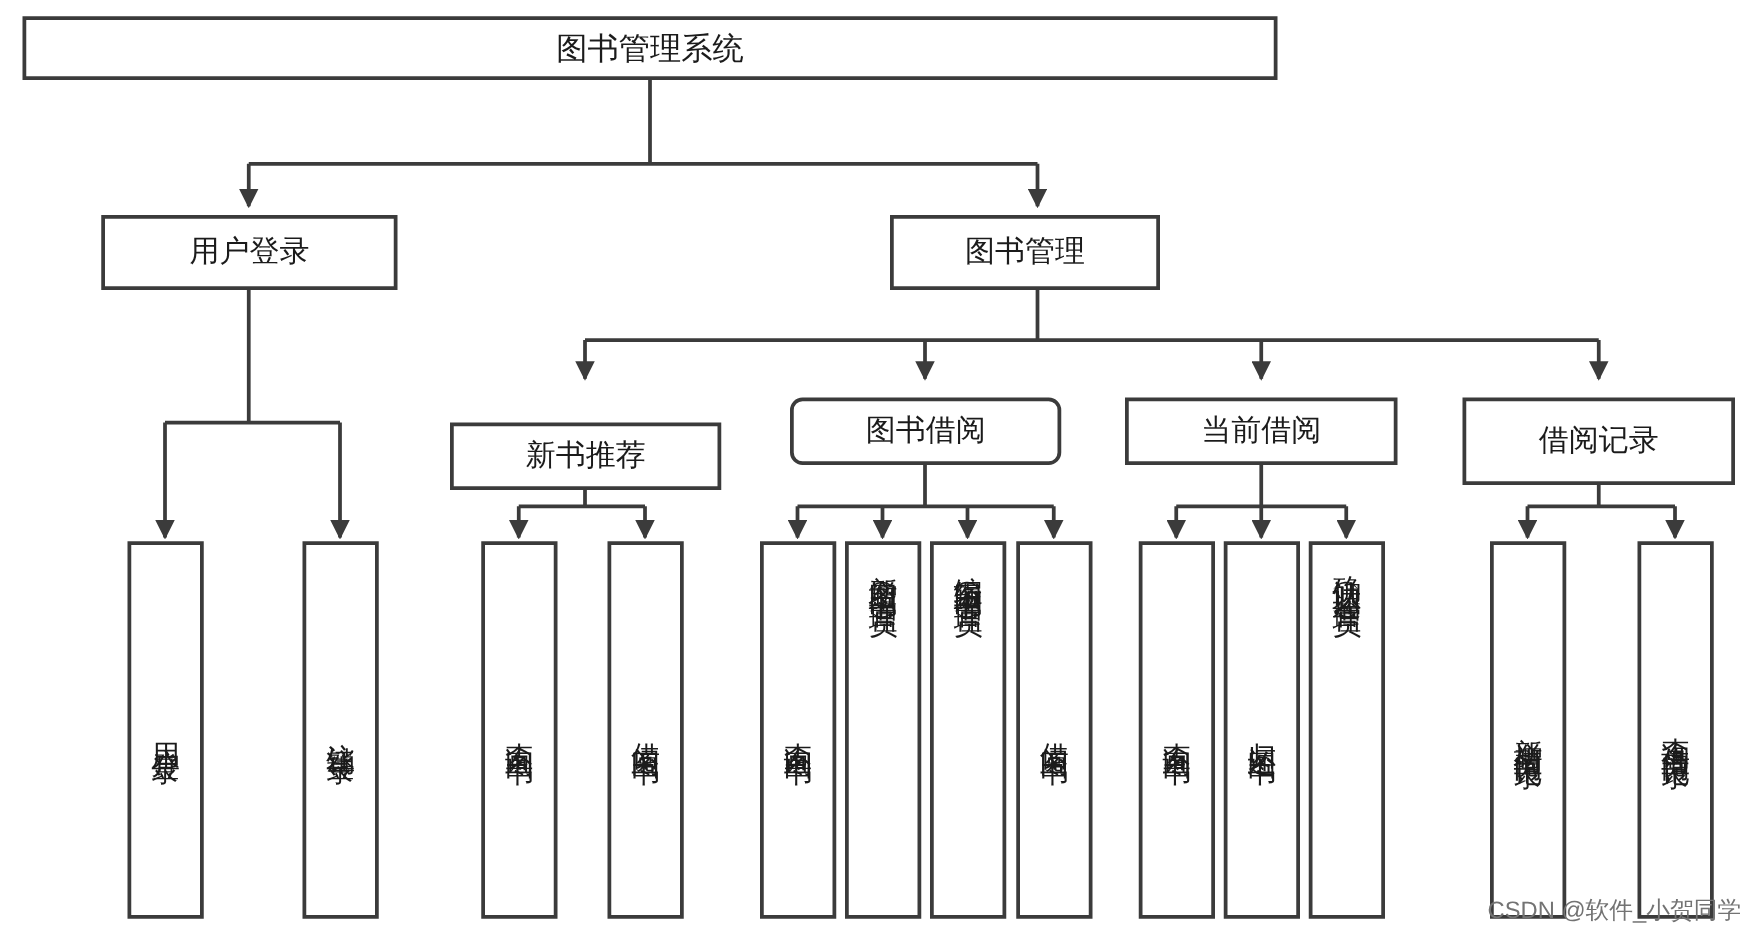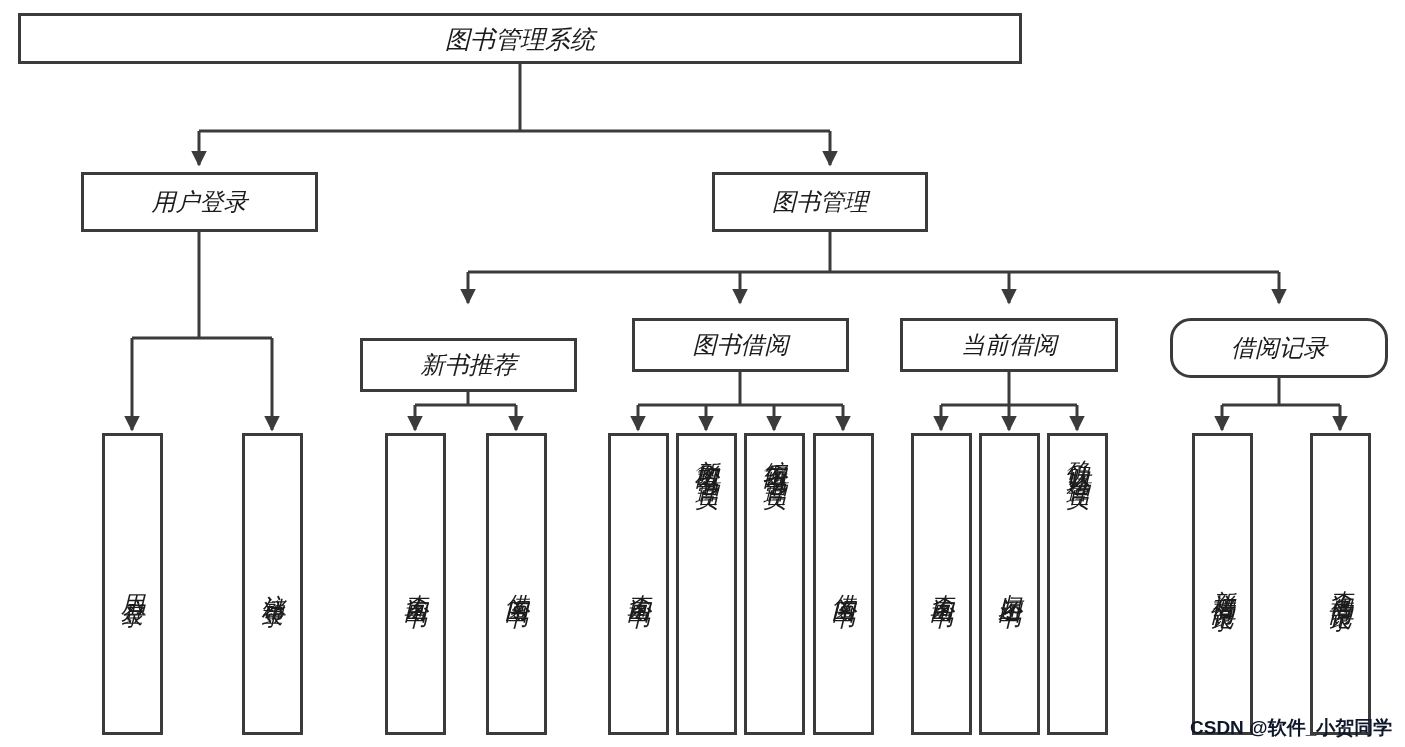--- a/index.html
+++ b/index.html
@@ -41,41 +41,39 @@
   }
   .node.mid-node {
     font-size: 24px;
   }
   .node.leaf-node {
     font-size: 23px;
   }
   .node-label {
     line-height: 1.12;
     white-space: nowrap;
-    font-style: italic;
   }
   .leaf-node .node-label {
     writing-mode: vertical-rl;
     text-orientation: upright;
     letter-spacing: 4px;
     line-height: 1.0;
     white-space: nowrap;
   }
   .leaf-node.align-top {
     align-items: flex-start;
     padding-top: 6px;
   }
   .watermark {
     position: absolute;
     font-size: 19px;
-    color: #0f172a;
+    color: #737373;
     white-space: nowrap;
     z-index: 5;
     letter-spacing: 0px;
-    font-weight: bold;
   }
 </style>
 </head>
 <body>
 
 <div id="diagram-root">
 
   <svg id="edge-layer" viewBox="0 0 1405 747" xmlns="http://www.w3.org/2000/svg">
     <defs>
       <marker id="arrow" viewBox="0 0 10 10" refX="9" refY="5" markerWidth="5.2" markerHeight="5.2" orient="auto-start-reverse">
@@ -133,27 +131,27 @@
   <div class="node mid-node" style="left:81px; top:172px; width:237px; height:60px;">
     <span class="node-label">用户登录</span>
   </div>
   <div class="node mid-node" style="left:712px; top:172px; width:216px; height:60px;">
     <span class="node-label">图书管理</span>
   </div>
 
   <div class="node mid-node" style="left:360px; top:318px; width:217px; height:54px;margin-top:20px;">
     <span class="node-label">新书推荐</span>
   </div>
-  <div class="node mid-node" style="left:632px; top:318px; width:217px; height:54px;">
+  <div class="node mid-node" style="left:632px; top:318px; width:217px; height:54px;border-radius:10px;">
     <span class="node-label">图书借阅</span>
   </div>
   <div class="node mid-node" style="left:900px; top:318px; width:218px; height:54px;">
     <span class="node-label">当前借阅</span>
   </div>
-  <div class="node mid-node" style="left:1170px; top:318px; width:218px; height:60px;border-radius:21px;">
+  <div class="node mid-node" style="left:1170px; top:318px; width:218px; height:70px;">
     <span class="node-label">借阅记录</span>
   </div>
 
   <div class="node leaf-node" style="left:102px; top:433px; width:61px; height:302px;">
     <span class="node-label">用户登录</span>
   </div>
   <div class="node leaf-node" style="left:242px; top:433px; width:61px; height:302px;">
     <span class="node-label">注销登录</span>
   </div>
 

